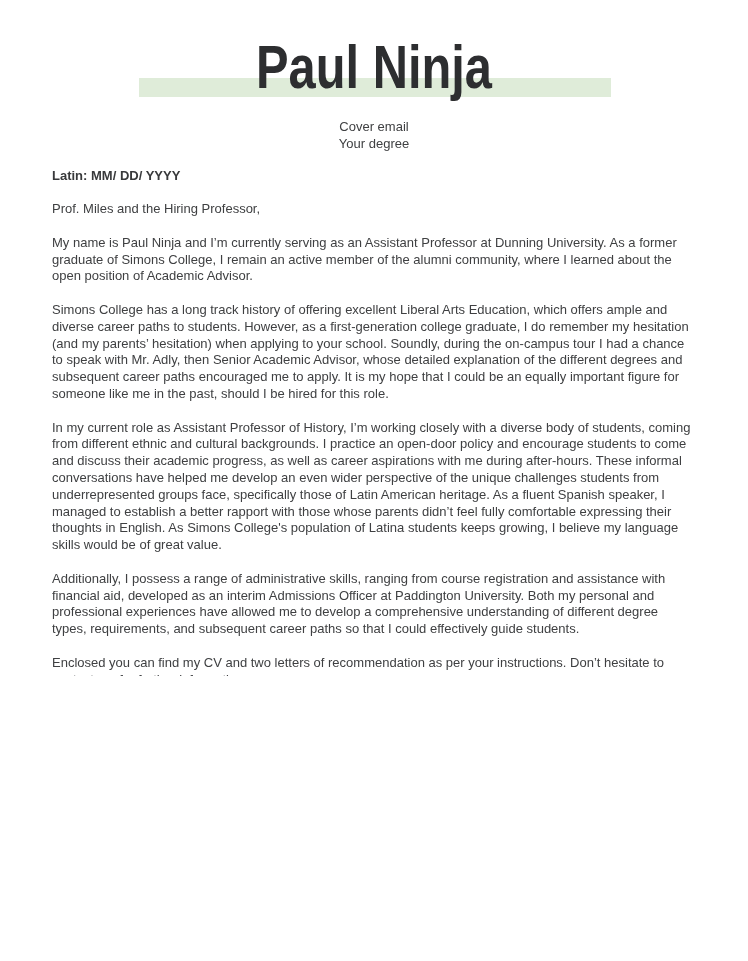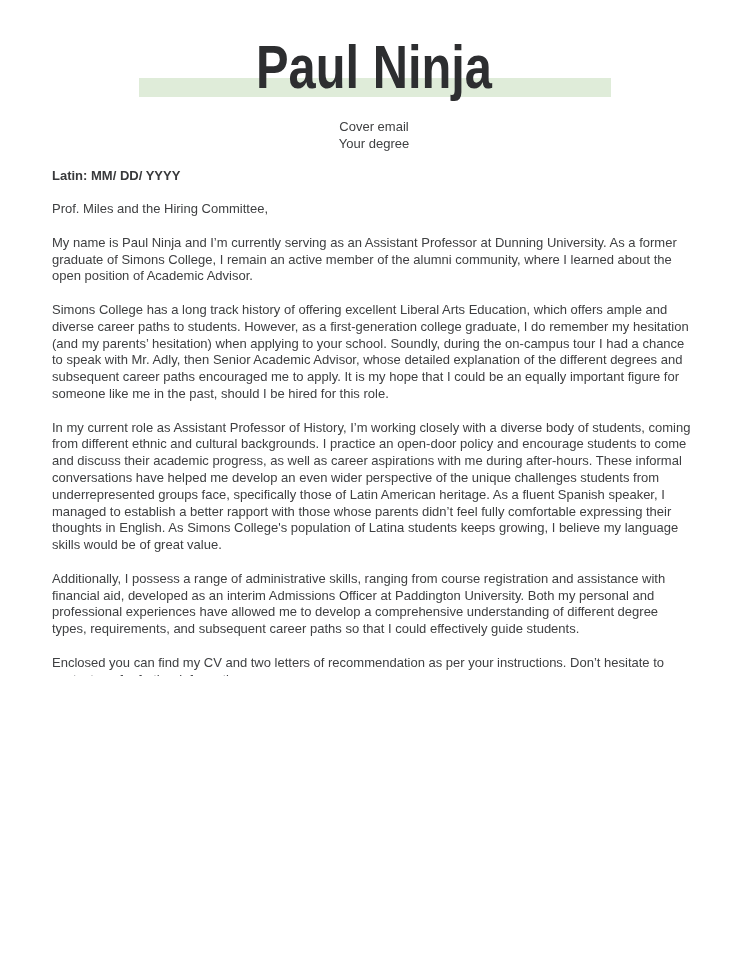--- a/index.html
+++ b/index.html
@@ -78,21 +78,21 @@
   <div class="content">
 
     <div class="contact-block">
       <div>Cover email</div>
       <div>Your degree</div>
     </div>
 
     <div class="date-line">Latin: MM/ DD/ YYYY</div>
 
 
-    <p class="salutation">Prof. Miles and the Hiring Committee,</p>
+    <p class="salutation">Prof. Miles and the Hiring Professor,</p>
 
     <p>My name is Paul Ninja and I’m currently serving as an Assistant Professor at Dunning University. As a former graduate of Simons College, I remain an active member of the alumni community, where I learned about the open position of Academic Advisor.</p>
     <p>Simons College has a long track history of offering excellent Liberal Arts Education, which offers ample and diverse career paths to students. However, as a first-generation college graduate, I do remember my hesitation (and my parents’ hesitation) when applying to your school. Soundly, during the on-campus tour I had a chance to speak with Mr. Adly, then Senior Academic Advisor, whose detailed explanation of the different degrees and subsequent career paths encouraged me to apply. It is my hope that I could be an equally important figure for someone like me in the past, should I be hired for this role.</p>
     <p>In my current role as Assistant Professor of History, I’m working closely with a diverse body of students, coming from different ethnic and cultural backgrounds. I practice an open-door policy and encourage students to come and discuss their academic progress, as well as career aspirations with me during after-hours. These informal conversations have helped me develop an even wider perspective of the unique challenges students from underrepresented groups face, specifically those of Latin American heritage. As a fluent Spanish speaker, I managed to establish a better rapport with those whose parents didn’t feel fully comfortable expressing their thoughts in English. As Simons College's population of Latina students keeps growing, I believe my language skills would be of great value.</p>
     <p>Additionally, I possess a range of administrative skills, ranging from course registration and assistance with financial aid, developed as an interim Admissions Officer at Paddington University. Both my personal and professional experiences have allowed me to develop a comprehensive understanding of different degree types, requirements, and subsequent career paths so that I could effectively guide students.</p>
     <p>Enclosed you can find my CV and two letters of recommendation as per your instructions. Don’t hesitate to contact me for further information.</p>
 
     <p>With regards,</p>
     <p>Paul Ninja</p>
 

